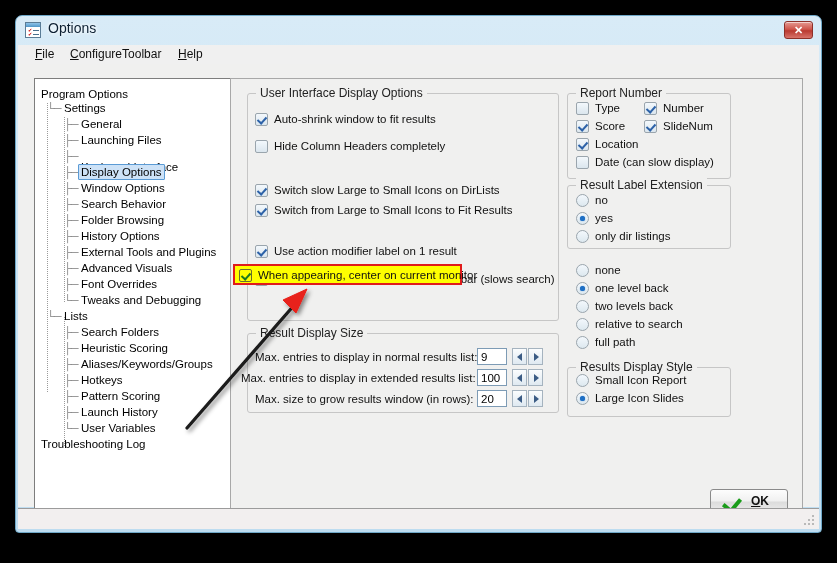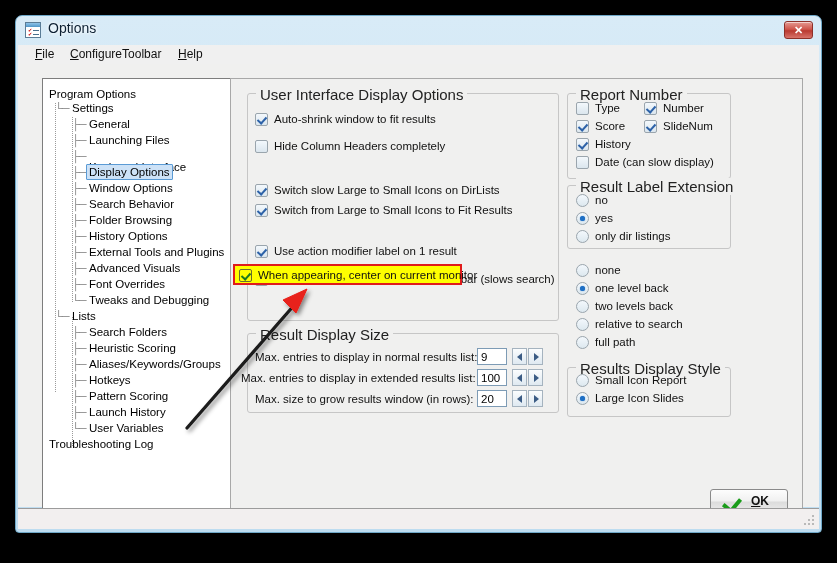--- a/index.html
+++ b/index.html
@@ -50,38 +50,38 @@
 
   
   #client{
     position:absolute;left:2px;top:48px;right:2px;bottom:25px;
     background:#f0f0ef;
   }
 
   
   #tree{
     position:absolute;left:16px;top:14px;width:205px;height:447px;
-    background:#fff;border:1px solid #7d7d7d;overflow:hidden;box-sizing:border-box;margin-left:8px;
+    background:#fff;border:1px solid #7d7d7d;overflow:hidden;box-sizing:border-box;
   }
   .tnode{position:absolute;font-size:11.5px;color:#000;white-space:nowrap;line-height:14px;cursor:default;}
   .tnode.sel{background:#cde2f7;border:1px solid #5b9bd5;border-radius:1px;padding:0 2px;margin-left:-3px;}
   .tdash{position:absolute;color:#808080;font-size:11px;line-height:14px;letter-spacing:-1px;}
   .tvline{position:absolute;width:1px;background:repeating-linear-gradient(to bottom,#9a9a9a 0 1px,transparent 1px 2px);}
 
   
   #panel{
     position:absolute;left:212px;top:14px;right:16px;height:447px;
     background:#f0f0ef;border:1px solid #a8a8a8;box-sizing:border-box;
   }
 
   
   .gb{position:absolute;border:1px solid #c6c6c6;border-radius:3px;box-sizing:border-box;background:transparent;}
   .gb>legend,.gb-title{
     position:absolute;top:-8px;left:8px;background:#f0f0ef;padding:0 4px;
-    font-size:15px;color:#222;white-space:nowrap;
+    font-size:12px;color:#222;white-space:nowrap;
   }
 
   
   .cb{position:absolute;font-size:11.5px;color:#111;white-space:nowrap;cursor:default;line-height:14px;}
   .cb .box{
     position:absolute;left:0;top:0;width:13px;height:13px;box-sizing:border-box;
     border:1px solid #9aa5ad;border-radius:2px;
     background:linear-gradient(to bottom,#f3f8fc,#dbe6ee);
   }
   .cb .box.on:after{
@@ -313,21 +313,21 @@
       <div class="cb" style="left:345px;top:41px;">
         <span class="box on"></span>
         <span class="lbl">Score</span>
       </div>
       <div class="cb" style="left:413px;top:41px;">
         <span class="box on"></span>
         <span class="lbl">SlideNum</span>
       </div>
       <div class="cb" style="left:345px;top:59px;">
         <span class="box on"></span>
-        <span class="lbl">History</span>
+        <span class="lbl">Location</span>
       </div>
       <div class="cb" style="left:345px;top:77px;">
         <span class="box"></span>
         <span class="lbl">Date (can slow display)</span>
       </div>
 
       <div class="gb" style="left:336px;top:106px;width:164px;height:64px;">
         <div class="gb-title">Result Label Extension</div>
       </div>
       <div class="rb" style="left:345px;top:115px;">

